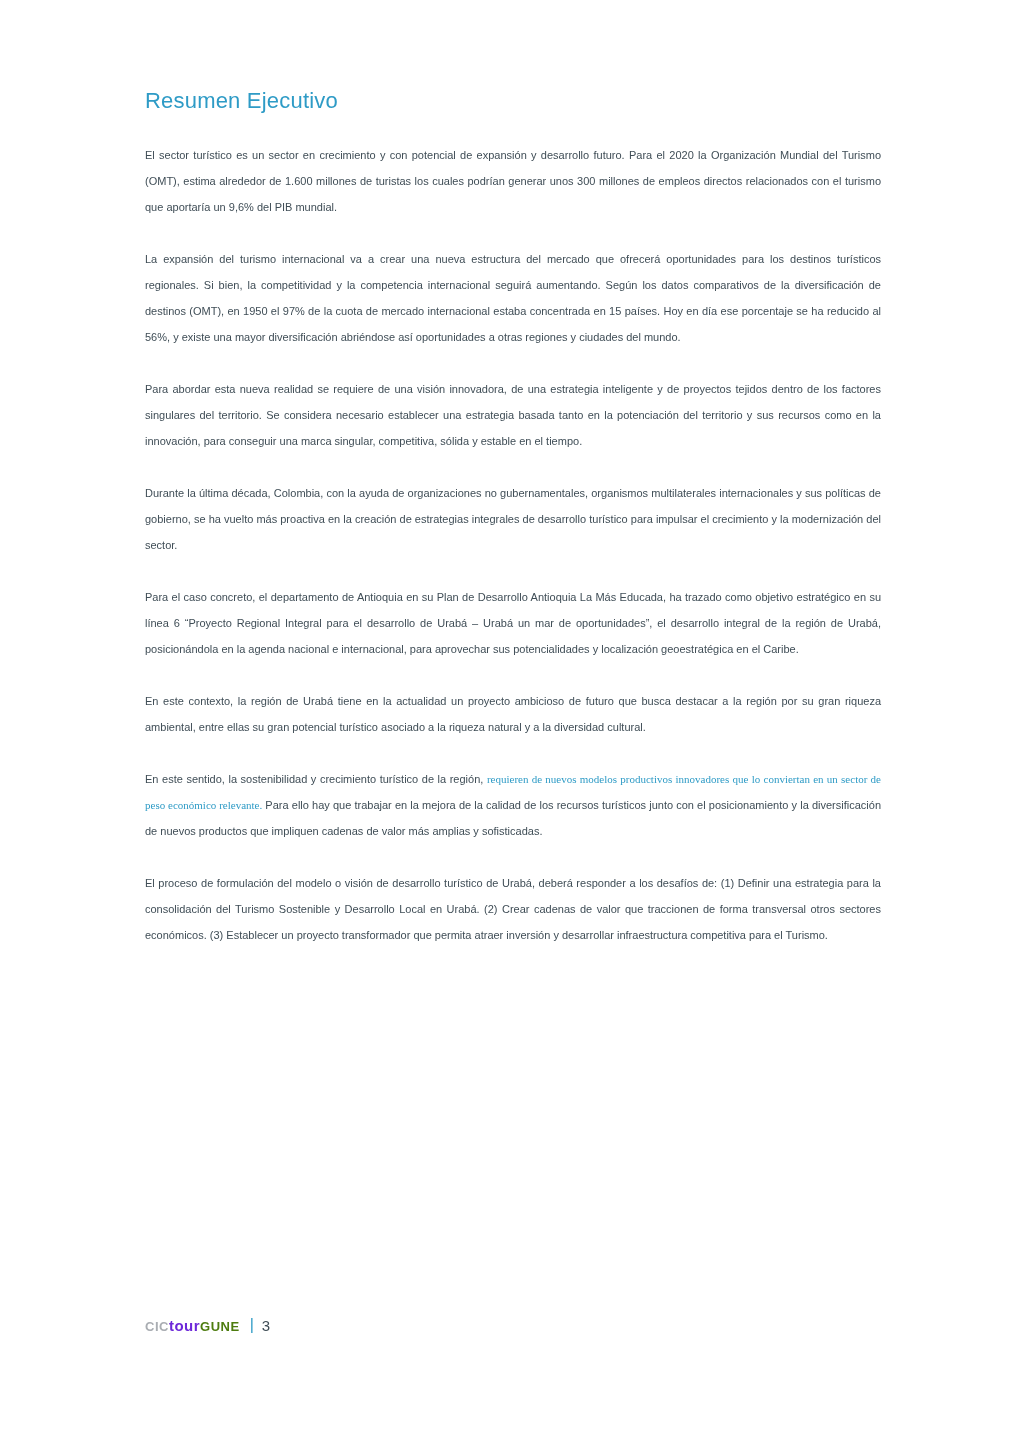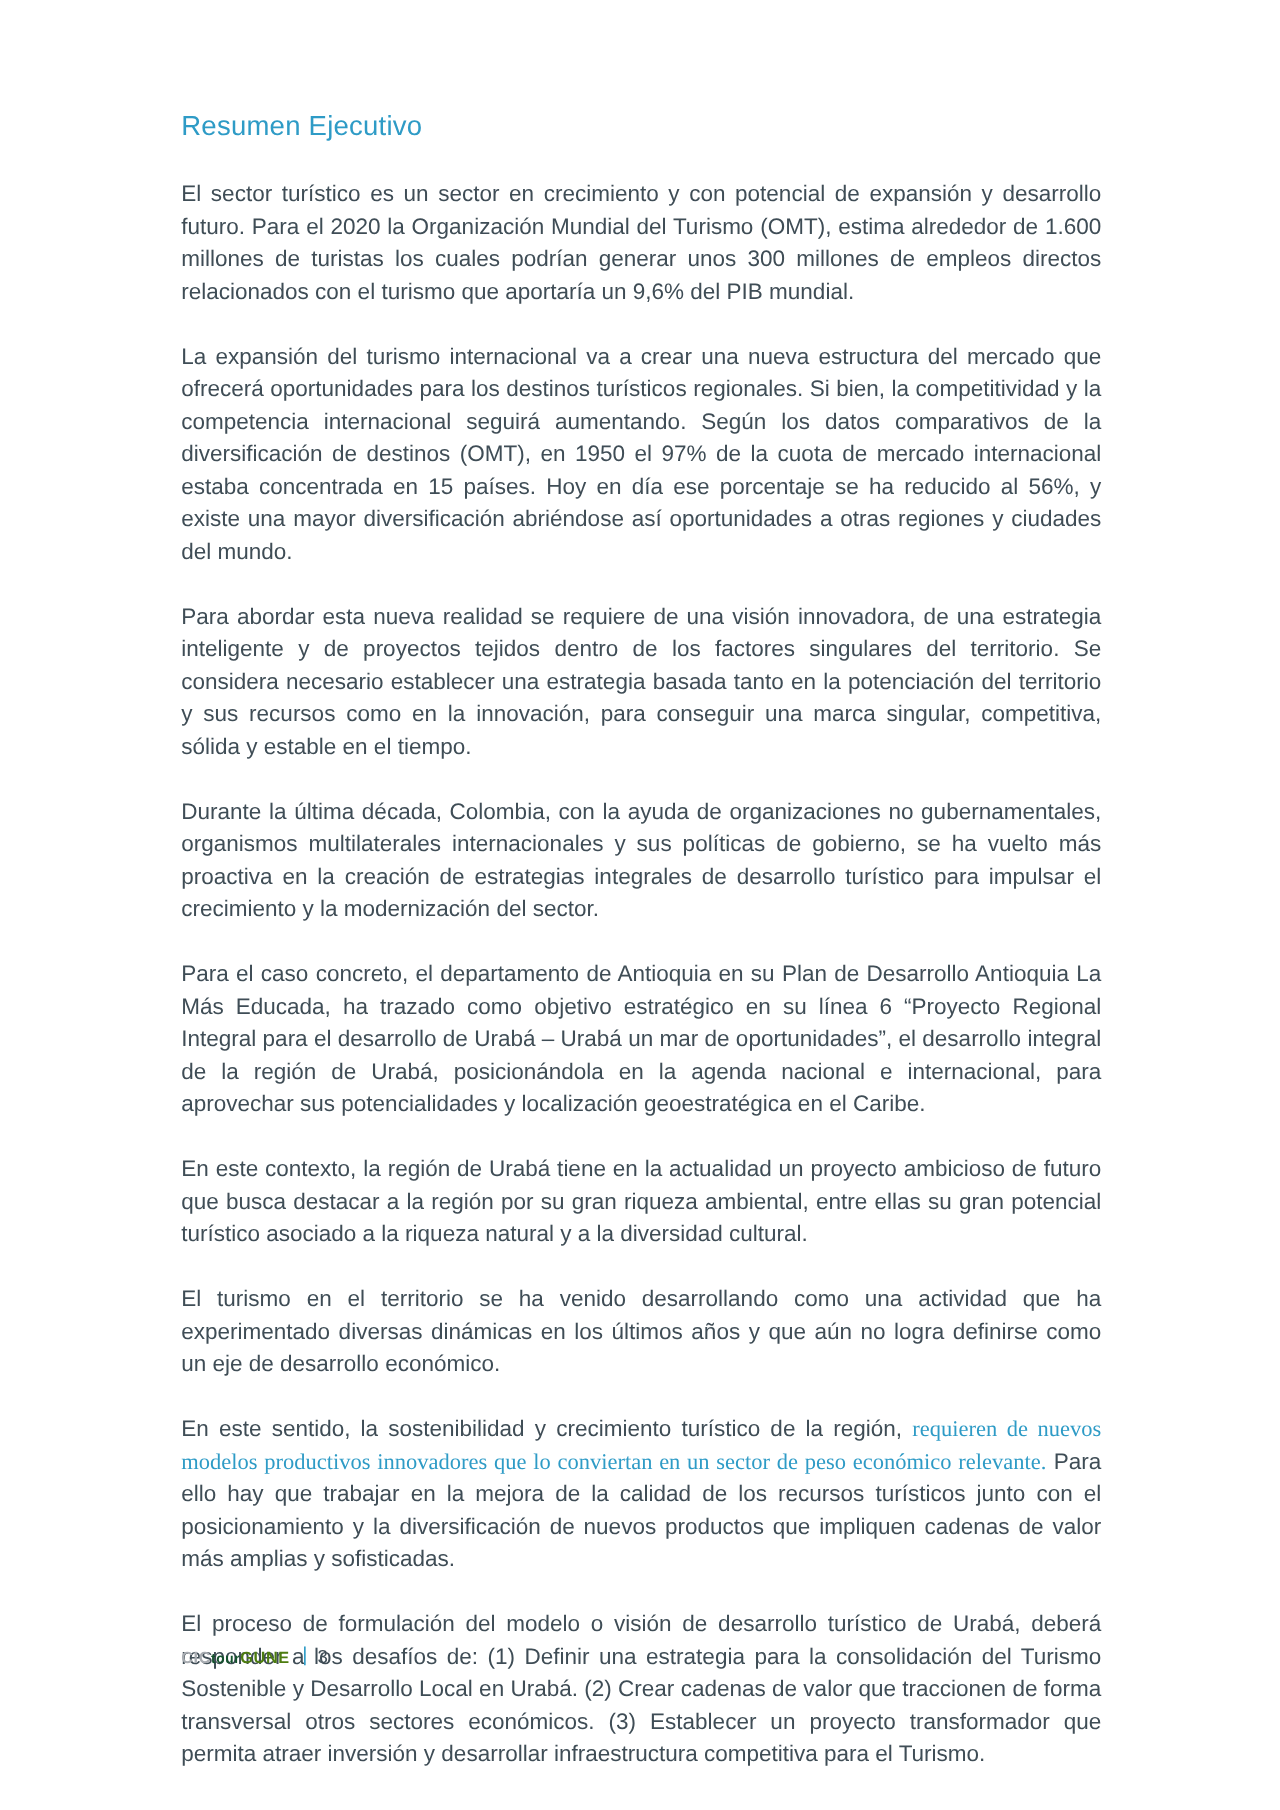--- a/index.html
+++ b/index.html
@@ -22,21 +22,21 @@
     width: 736px;
   }
   .doc-title {
     font-size: 22px;
     font-weight: 400;
     color: var(--accent, #2E9BC6);
     margin-bottom: 28px;
     letter-spacing: 0.2px;
   }
   .para {
-    font-size: 18px;
+    font-size: 11px;
     line-height: 26px;
     color: var(--body, #3F4D56);
     text-align: justify;
     margin-bottom: 26px;
   }
   .para .accent {
     color: var(--accent, #2E9BC6);
     font-family: Liberation Serif, serif;
   }
   .footer {
@@ -46,21 +46,21 @@
     display: flex;
     align-items: center;
     font-size: 15px;
   }
   .logo {
     font-weight: 700;
     letter-spacing: 0.5px;
     font-size: 14px;
   }
   .logo .seg-cic  { color: #a9adb2; text-transform: uppercase; font-size: 13px; }
-  .logo .seg-tour { color: #14532d; text-transform: lowercase; font-size: 11px; }
+  .logo .seg-tour { color: #6d28d9; text-transform: lowercase; font-size: 15px; }
   .logo .seg-gune { color: #4d7c0f; text-transform: uppercase; font-size: 13px; }
   .footer .sep {
     color: var(--accent, #2E9BC6);
     margin: 0 8px 0 10px;
     font-weight: 400;
     font-size: 16px;
   }
   .footer .pagenum {
     color: #3F4D56;
     font-size: 15px;
@@ -74,21 +74,20 @@
   <div class="content">
     <h1 class="doc-title">Resumen Ejecutivo</h1>
 
     <div>
         <p class="para"><span>El sector turístico es un sector en crecimiento y con potencial de expansión y desarrollo futuro. Para el 2020 la Organización Mundial del Turismo (OMT), estima alrededor de 1.600 millones de turistas los cuales podrían generar unos 300 millones de empleos directos relacionados con el turismo que aportaría un 9,6% del PIB mundial.</span></p>
         <p class="para"><span>La expansión del turismo internacional va a crear una nueva estructura del mercado que ofrecerá oportunidades para los destinos turísticos regionales. Si bien, la competitividad y la competencia internacional seguirá aumentando. Según los datos comparativos de la diversificación de destinos (OMT), en 1950 el 97% de la cuota de mercado internacional estaba concentrada en 15 países. Hoy en día ese porcentaje se ha reducido al 56%, y existe una mayor diversificación abriéndose así oportunidades a otras regiones y ciudades del mundo.</span></p>
         <p class="para"><span>Para abordar esta nueva realidad se requiere de una visión innovadora, de una estrategia inteligente y de proyectos tejidos dentro de los factores singulares del territorio. Se considera necesario establecer una estrategia basada tanto en la potenciación del territorio y sus recursos como en la innovación, para conseguir una marca singular, competitiva, sólida y estable en el tiempo.</span></p>
         <p class="para"><span>Durante la última década, Colombia, con la ayuda de organizaciones no gubernamentales, organismos multilaterales internacionales y sus políticas de gobierno, se ha vuelto más proactiva en la creación de estrategias integrales de desarrollo turístico para impulsar el crecimiento y la modernización del sector.</span></p>
         <p class="para"><span>Para el caso concreto, el departamento de Antioquia en su Plan de Desarrollo Antioquia La Más Educada, ha trazado como objetivo estratégico en su línea 6 “Proyecto Regional Integral para el desarrollo de Urabá – Urabá un mar de oportunidades”, el desarrollo integral de la región de Urabá, posicionándola en la agenda nacional e internacional, para aprovechar sus potencialidades y localización geoestratégica en el Caribe.</span></p>
         <p class="para"><span>En este contexto, la región de Urabá tiene en la actualidad un proyecto ambicioso de futuro que busca destacar a la región por su gran riqueza ambiental, entre ellas su gran potencial turístico asociado a la riqueza natural y a la diversidad cultural.</span></p>
-        <p class="para"><span>El turismo en el territorio se ha venido desarrollando como una actividad que ha experimentado diversas dinámicas en los últimos años y que aún no logra definirse como un eje de desarrollo económico.</span></p>
         <p class="para"><span>En este sentido,  la sostenibilidad y crecimiento turístico de la región, </span><span class="accent">requieren de nuevos modelos productivos innovadores que lo conviertan en un sector de peso económico relevante.</span><span> Para ello hay que trabajar en la mejora de la calidad de los recursos turísticos junto con el posicionamiento y la diversificación de nuevos productos que impliquen cadenas de valor más amplias y sofisticadas.</span></p>
         <p class="para"><span>El proceso de formulación del modelo o visión de desarrollo turístico de Urabá, deberá responder a los desafíos de: (1) Definir una estrategia para la consolidación del Turismo Sostenible y Desarrollo Local en Urabá. (2) Crear cadenas de valor que traccionen de forma transversal otros sectores económicos. (3) Establecer un proyecto transformador que permita atraer inversión y desarrollar infraestructura competitiva para el Turismo.</span></p>
       </div>
   </div>
 
   <div class="footer">
     <span class="logo">
       <span class="seg-cic">cic</span><span class="seg-tour">tour</span><span class="seg-gune">gune</span>
     </span>
     <span class="sep">|</span>

